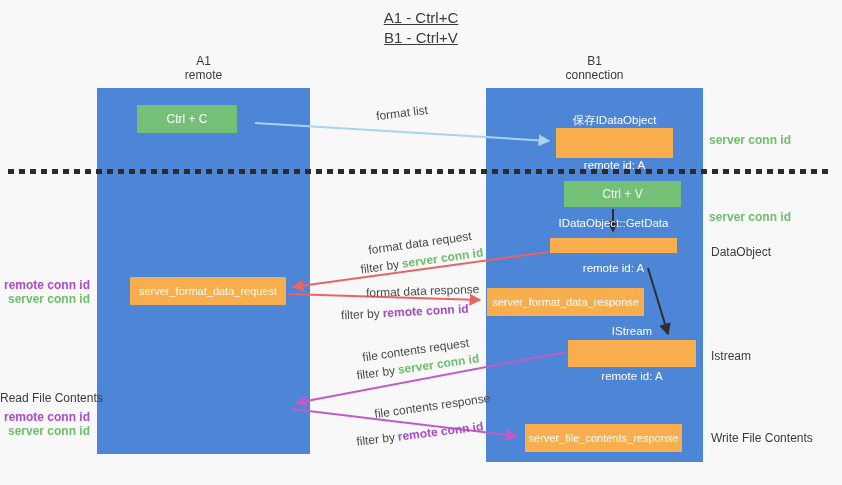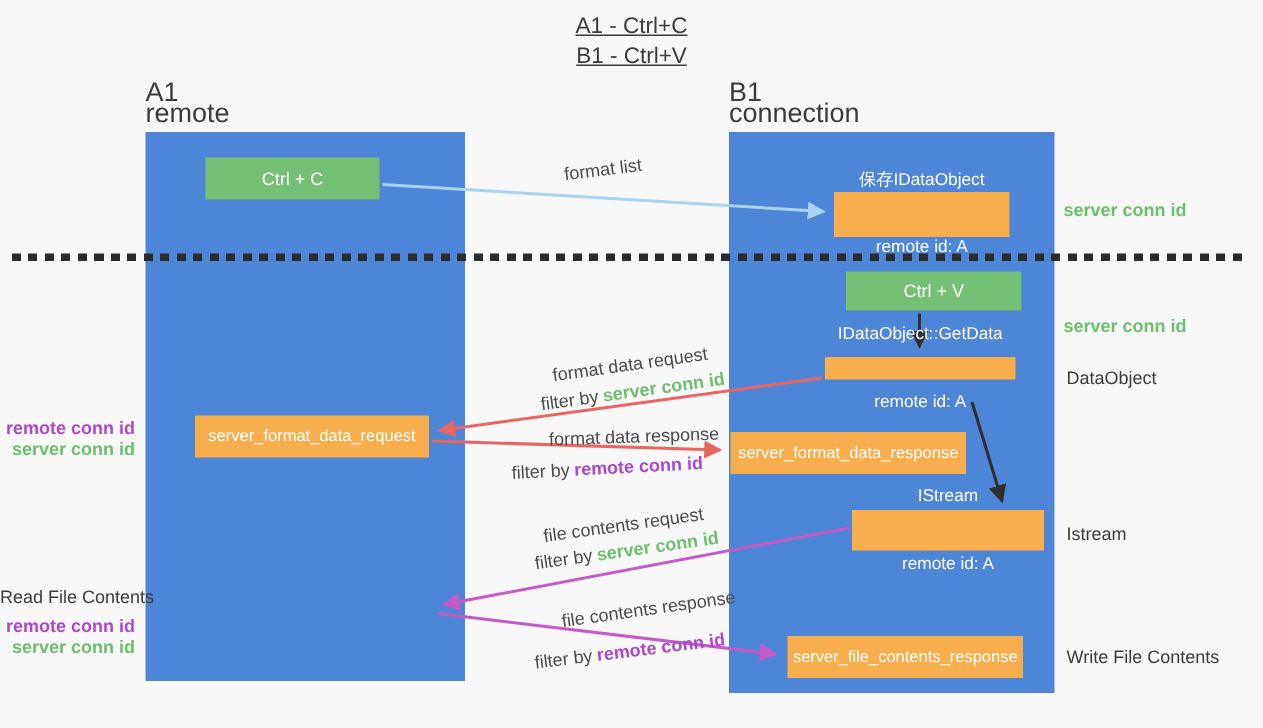--- a/index.html
+++ b/index.html
@@ -1,32 +1,32 @@
 <!DOCTYPE html>
 <html><head>
 <meta charset="utf-8">
 <style>
   html,body{margin:0;padding:0;background:#f8f8f8;}
   .stage{position:relative;width:842px;height:485px;background:#f8f8f8;
          font-family:"Liberation Sans",sans-serif;overflow:hidden;}
   .title{position:absolute;top:8px;left:0;right:0;text-align:center;
          font-size:15px;line-height:20px;color:#3b3b3b;text-decoration:underline;}
-  .col-header{position:absolute;text-align:left;font-size:18px;line-height:14px;color:#3b3b3b;}
+  .col-header{position:absolute;text-align:center;font-size:12px;line-height:14px;color:#3b3b3b;}
   #header-left{left:97px;width:213px;top:54px;}
   #header-right{left:486px;width:217px;top:54px;}
   .panel{position:absolute;background:#4D85D7;}
   #panel-left{left:97px;top:88px;width:213px;height:366px;}
   #panel-right{left:486px;top:88px;width:217px;height:374px;}
   .divider{position:absolute;left:8px;top:169px;width:820px;height:5px;
            background:repeating-linear-gradient(90deg,#2b2b2b 0 6px,transparent 6px 11px);}
   .node{position:absolute;display:flex;flex-direction:column;align-items:center;justify-content:center;
         color:#fff;text-align:center;font-size:11.5px;line-height:13px;z-index:3;}
   .green-node{background:#74C077;}
   .orange-node{background:#F9AE4D;gap:32px;}
-  #ctrl-c{left:137px;top:105px;width:116px;height:28px;font-size:12px;}
+  #ctrl-c{left:137px;top:105px;width:100px;height:28px;font-size:12px;}
   #save-obj{left:556px;top:128px;width:117px;height:30px;}
   #ctrl-v{left:564px;top:181px;width:117px;height:26px;font-size:12px;}
   #getdata{left:550px;top:238px;width:127px;height:15px;}
   #fmt-req{left:130px;top:277px;width:156px;height:28px;font-size:11px;}
   #fmt-resp{left:487px;top:288px;width:157px;height:28px;font-size:11px;}
   #istream{left:568px;top:340px;width:128px;height:27px;}
   #file-req{left:127px;top:393px;width:162px;height:27px;font-size:11px;}
   #file-resp{left:525px;top:424px;width:157px;height:28px;font-size:11px;}
   .alabel{position:absolute;font-size:12px;color:#4a4a4a;white-space:nowrap;z-index:4;}
   .accent-green{color:#6DBE6D;font-weight:700;margin-left:3px;}

